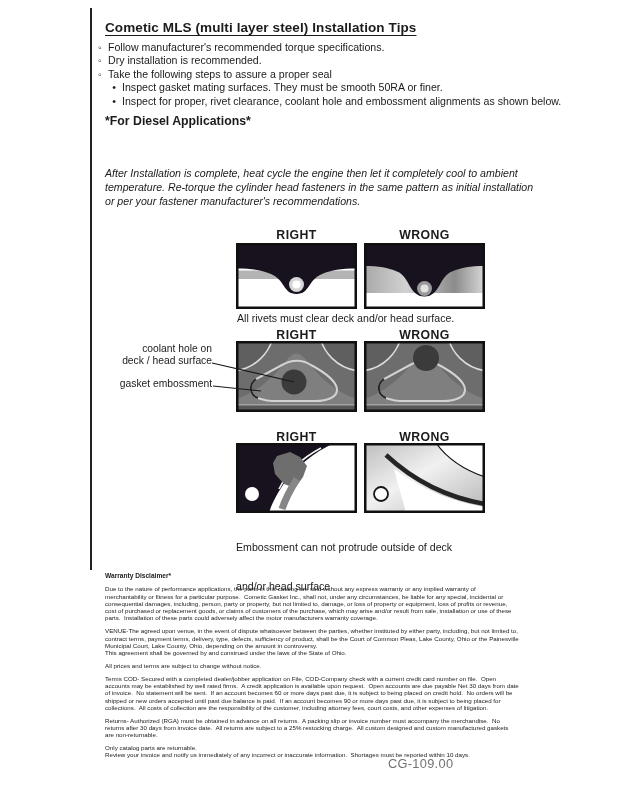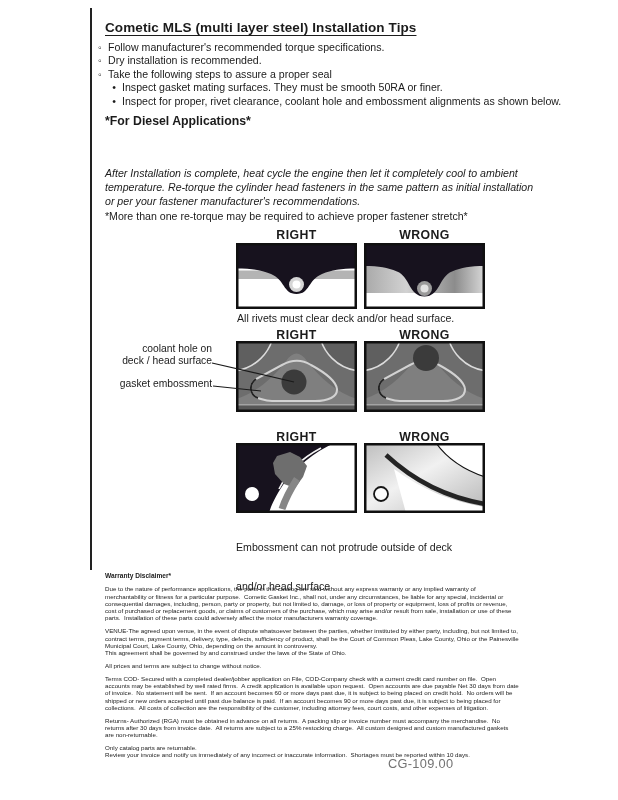--- a/index.html
+++ b/index.html
@@ -67,21 +67,20 @@
       <span>Inspect gasket mating surfaces.  They must be smooth 50RA or finer.</span>
     </div>
     <div class="tip-row tip-sub">
       <span class="marker">•</span>
       <span>Inspect for proper, rivet clearance, coolant hole and embossment alignments as shown below.</span>
     </div>
   </div>
 
   <div class="abs diesel-h">*For Diesel Applications*</div>
   <div class="abs bodyp p2">After Installation is complete, heat cycle the engine then let it completely cool to ambient temperature. Re-torque the cylinder head fasteners in the same pattern as initial installation or per your fastener manufacturer's recommendations.</div>
-  <div class="abs bodyp pnote">*More than one re-torque may be required to achieve proper fastener stretch*</div>
 
   <div class="abs figlabel fl1 colL">RIGHT</div>
   <div class="abs figlabel fl1 colR">WRONG</div>
 
   <div class="abs box b1 colL">
     <svg width="121" height="66" viewBox="0 0 121 66">
       <rect width="121" height="66" fill="#ffffff"></rect>
       <rect y="27.5" width="121" height="8.5" fill="#b4b4b4"></rect>
       <path d="M0,0 H121 V25.5 C104,25.5 96,27 86,31 C72,36.5 74,51 60.5,51 C47,51 49,36.5 35,31 C25,27 17,25.5 0,25.5 Z" fill="#17121e"></path>
       <circle cx="60.5" cy="41.5" r="7.5" fill="#d6d6d6"></circle>

